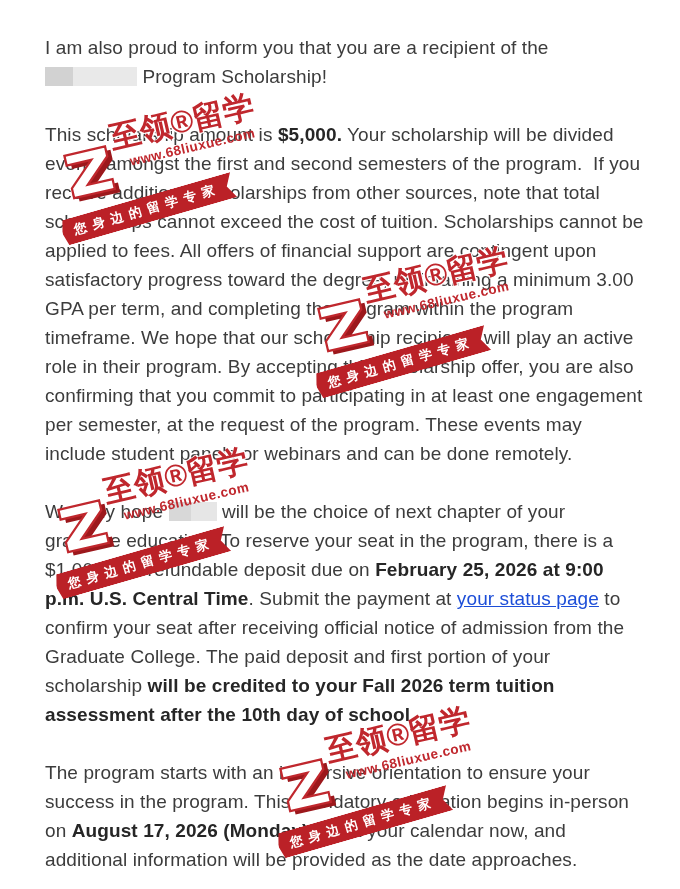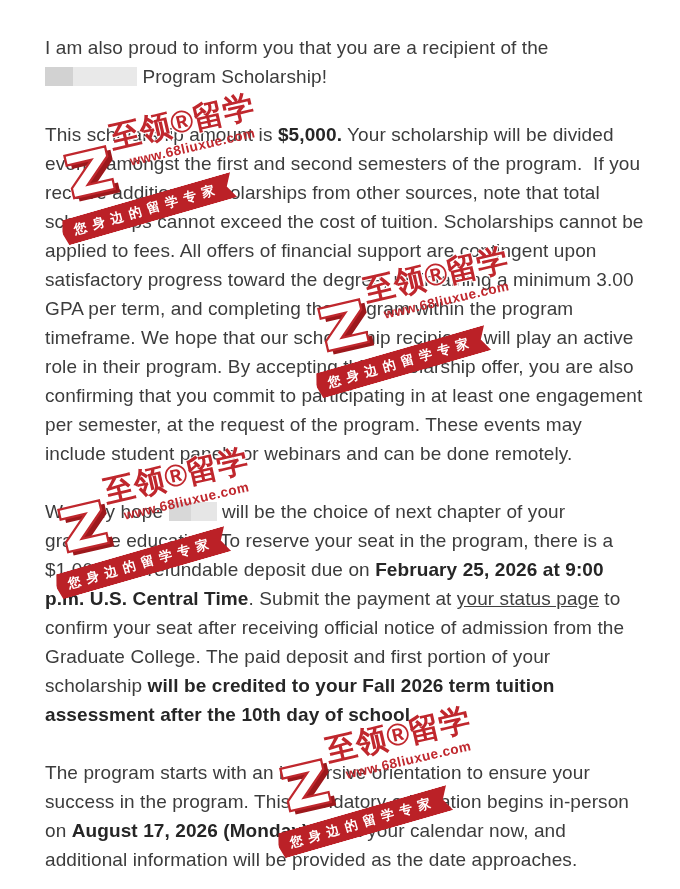--- a/index.html
+++ b/index.html
@@ -14,21 +14,21 @@
     position:absolute;
     left:45px;top:33px;
     width:599px;
     font-size:19px;
     line-height:29px;
     color:#3c3c3c;
     letter-spacing:0.1px;
   }
   .doc p{margin:0 0 29px 0;}
   .doc b{font-weight:bold;color:#262626;margin-top:32px;}
-  a.status-link{color:#404040;cursor:pointer;}
+  a.status-link{color:#1d4ed8;cursor:pointer;}
   
   .redact{
     display:inline-block;
     height:19px;
     vertical-align:-3px;
   }
   .redact.r1{
     width:92px;
     background:linear-gradient(90deg,#d2d2d2 0 30%,#e9e9e9 30% 100%);
   }

